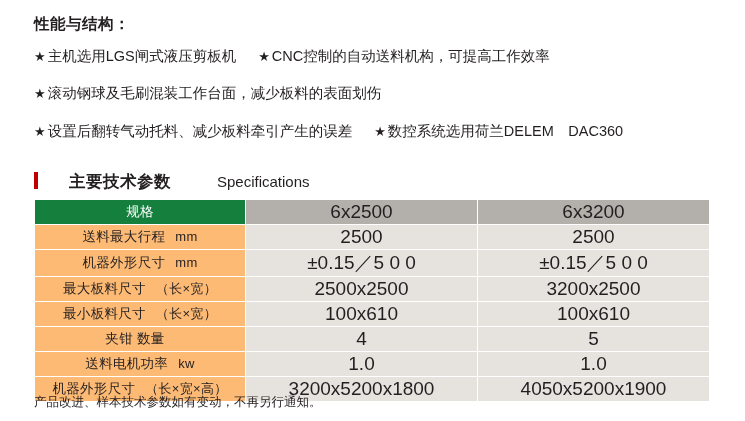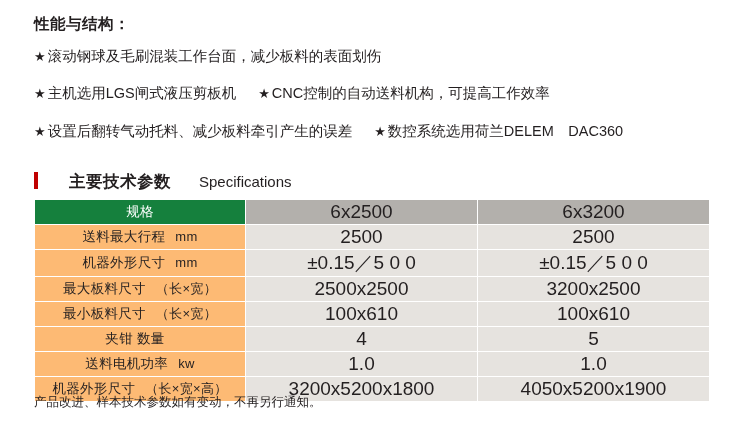--- a/index.html
+++ b/index.html
@@ -71,21 +71,21 @@
   }
   .spec-head .cn {
     font-size: 16.5px;
     font-weight: bold;
     color: #231f20;
     letter-spacing: 0.5px;
   }
   .spec-head .en {
     font-size: 15px;
     color: #231f20;
-    margin-left: 4px;
+    margin-left: 22px;
     font-weight: normal;
   }
 
   
   .spec-table {
     position: absolute;
     left: 34px;
     top: 199px;
     width: 676px;
     border-collapse: collapse;
@@ -136,25 +136,25 @@
 </style>
 </head>
 <body>
 
 <div class="page">
 
   <div class="features">
     <div class="features-title">性能与结构：</div>
 
     <div class="feature-line">
+      <span class="star">★</span><span>主机选用LGS闸式液压剪板机</span><span class="feature-gap"></span><span class="star">★</span><span>CNC控制的自动送料机构，可提高工作效率</span>
+    </div>
+
+    <div class="feature-line">
       <span class="star">★</span><span>滚动钢球及毛刷混装工作台面，减少板料的表面划伤</span>
-    </div>
-
-    <div class="feature-line">
-      <span class="star">★</span><span>主机选用LGS闸式液压剪板机</span><span class="feature-gap"></span><span class="star">★</span><span>CNC控制的自动送料机构，可提高工作效率</span>
     </div>
 
     <div class="feature-line">
       <span class="star">★</span><span>设置后翻转气动托料、减少板料牵引产生的误差</span><span class="feature-gap"></span><span class="star">★</span><span>数控系统选用荷兰DELEM　DAC360</span>
     </div>
   </div>
 
   <div class="spec-head">
     <span class="bar"></span>
     <span class="cn">主要技术参数</span>

